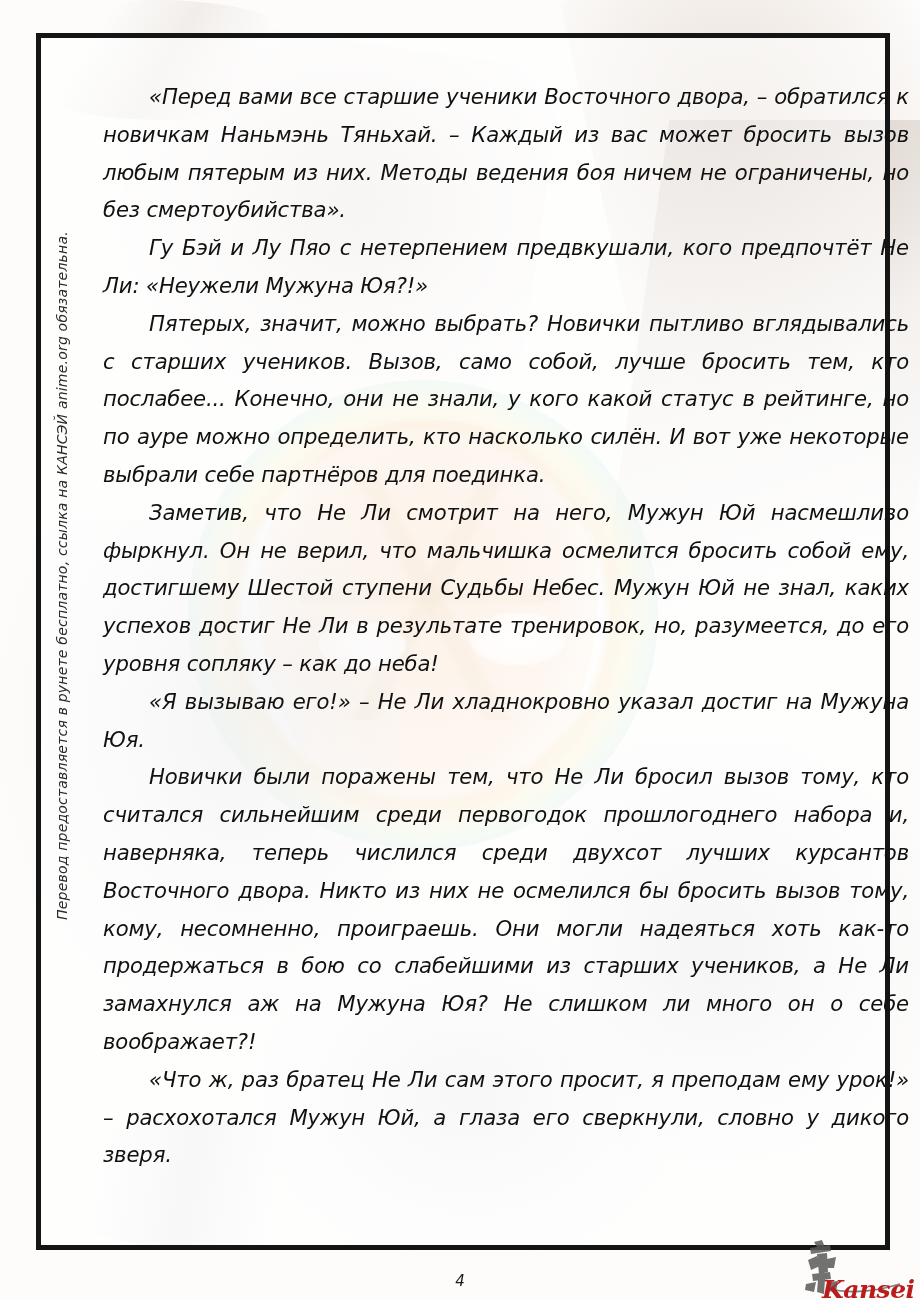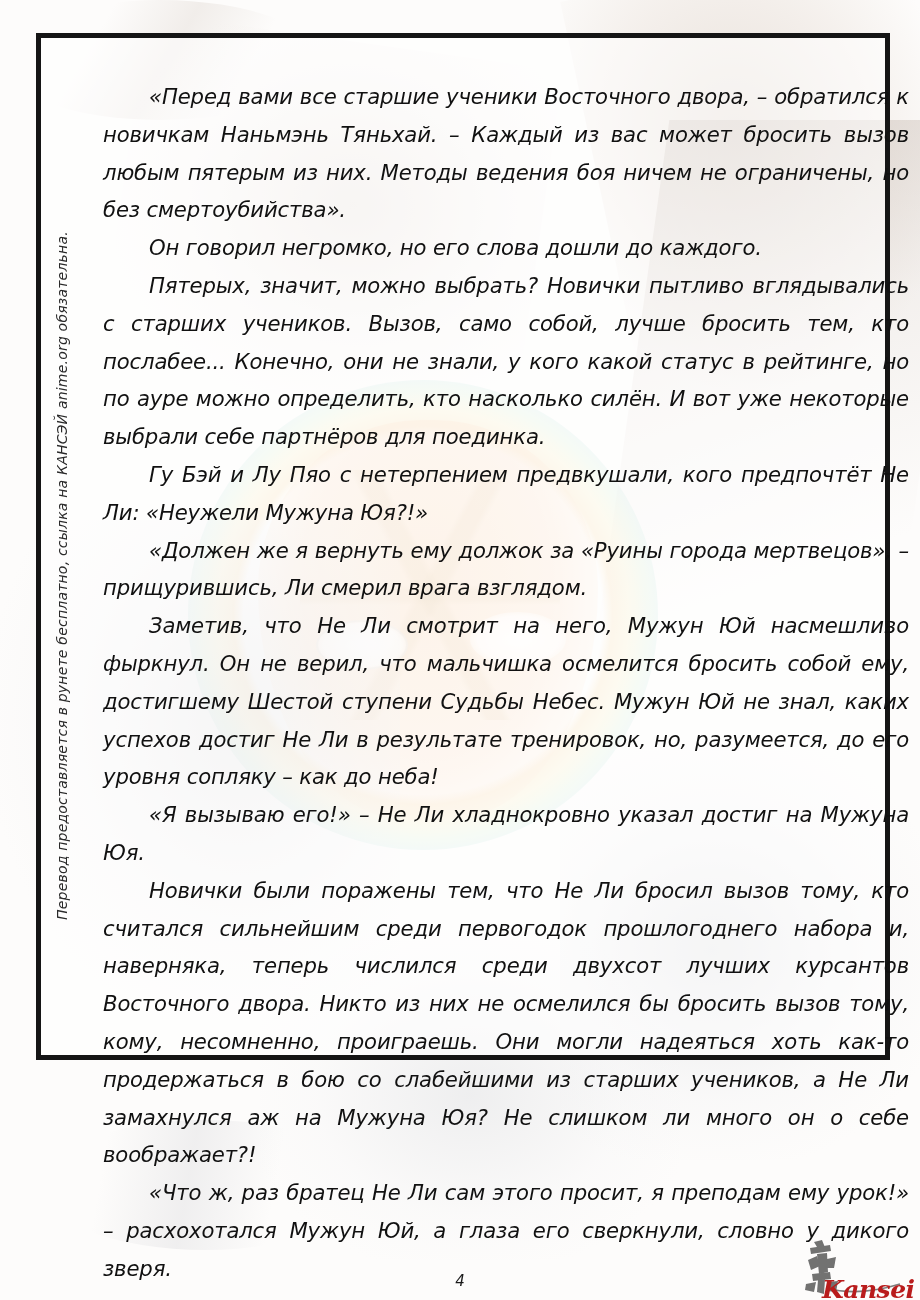--- a/index.html
+++ b/index.html
@@ -100,21 +100,21 @@
   #bg-streak-2 {
     left: 0px; top: 0px; width: 320px; height: 120px;
     background: linear-gradient(120deg, rgba(255,255,255,0) 30%, rgba(216,206,198,0.32) 52%, rgba(255,255,255,0) 74%);
     border-radius: 50%;
   }
 
   
   #frame {
     position: absolute;
     left: 36px; top: 33px;
-    width: 854px; height: 1027px;
+    width: 854px; height: 1217px;
     border: 5px solid #151515;
     box-sizing: border-box;
     background: rgba(255,255,255,0.55);
     padding-left: 32px;
   }
 
   
   #text-block {
     position: absolute;
     left: 62px; top: 40px;
@@ -199,24 +199,22 @@
   <div class="bg-layer" id="bg-eye-r"></div>
   <div class="bg-layer" id="bg-shape-4"></div>
   <div class="bg-layer" id="bg-shape-5"></div>
   <div class="bg-layer" id="bg-shape-6"></div>
   <div class="bg-layer" id="bg-streak-1"></div>
 
   <div id="frame">
 
     <div id="text-block">
       <p>«Перед вами все старшие ученики Восточного двора, – обратился к новичкам Наньмэнь Тяньхай. – Каждый из вас может бросить вызов любым пятерым из них. Методы ведения боя ничем не ограничены, но без смертоубийства».</p>
-      <p>Он говорил негромко, но его слова дошли до каждого.</p>
+      <p>Гу Бэй и Лу Пяо с нетерпением предвкушали, кого предпочтёт Не Ли: «Неужели Мужуна Юя?!»</p>
       <p>Пятерых, значит, можно выбрать? Новички пытливо вглядывались с старших учеников. Вызов, само собой, лучше бросить тем, кто послабее... Конечно, они не знали, у кого какой статус в рейтинге, но по ауре можно определить, кто насколько силён. И вот уже некоторые выбрали себе партнёров для поединка.</p>
-      <p>Гу Бэй и Лу Пяо с нетерпением предвкушали, кого предпочтёт Не Ли: «Неужели Мужуна Юя?!»</p>
-      <p>«Должен же я вернуть ему должок за «Руины города мертвецов», – прищурившись, Ли смерил врага взглядом.</p>
       <p>Заметив, что Не Ли смотрит на него, Мужун Юй насмешливо фыркнул. Он не верил, что мальчишка осмелится бросить собой ему, достигшему Шестой ступени Судьбы Небес. Мужун Юй не знал, каких успехов достиг Не Ли в результате тренировок, но, разумеется, до его уровня сопляку – как до неба!</p>
       <p>«Я вызываю его!» – Не Ли хладнокровно указал достиг на Мужуна Юя.</p>
       <p>Новички были поражены тем, что Не Ли бросил вызов тому, кто считался сильнейшим среди первогодок прошлогоднего набора и, наверняка, теперь числился среди двухсот лучших курсантов Восточного двора. Никто из них не осмелился бы бросить вызов тому, кому, несомненно, проиграешь. Они могли надеяться хоть как-то продержаться в бою со слабейшими из старших учеников, а Не Ли замахнулся аж на Мужуна Юя? Не слишком ли много он о себе воображает?!</p>
       <p>«Что ж, раз братец Не Ли сам этого просит, я преподам ему урок!» – расхохотался Мужун Юй, а глаза его сверкнули, словно у дикого зверя.</p>
 
     </div>
 
   </div>
 
   <div id="vertical-watermark">Перевод предоставляется в рунете бесплатно, ссылка на  КАНСЭЙ  anime.org  обязательна.</div>

